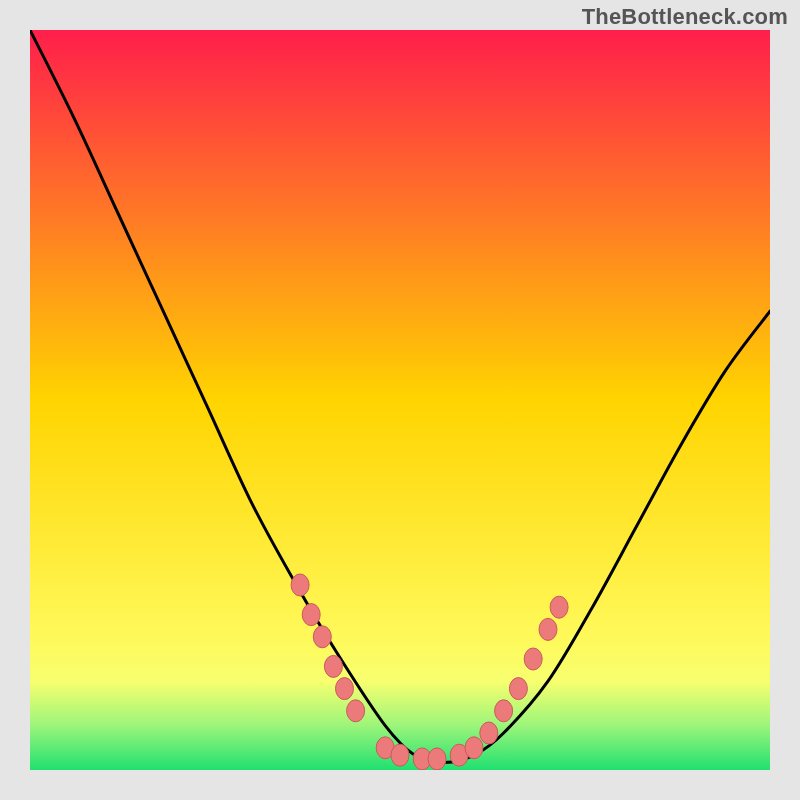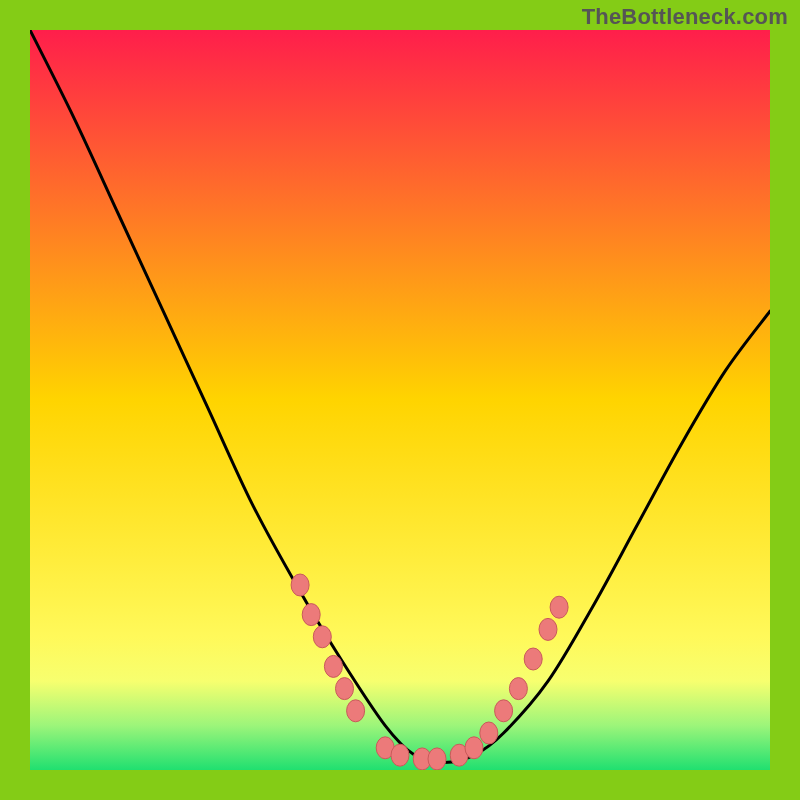--- a/index.html
+++ b/index.html
@@ -7,21 +7,21 @@
     width: 800px;
     height: 800px;
     background: #000;
     overflow: hidden;
     font-family: Arial, Helvetica, sans-serif;
   }
   .frame {
     position: relative;
     width: 800px;
     height: 800px;
-    background: #84cc16;
+    background: #e5e5e5;
   }
   .watermark {
     position: absolute;
     top: 4px;
     right: 12px;
     color: #555;
     font-size: 22px;
     font-weight: 600;
     letter-spacing: 0.2px;
     z-index: 3;

